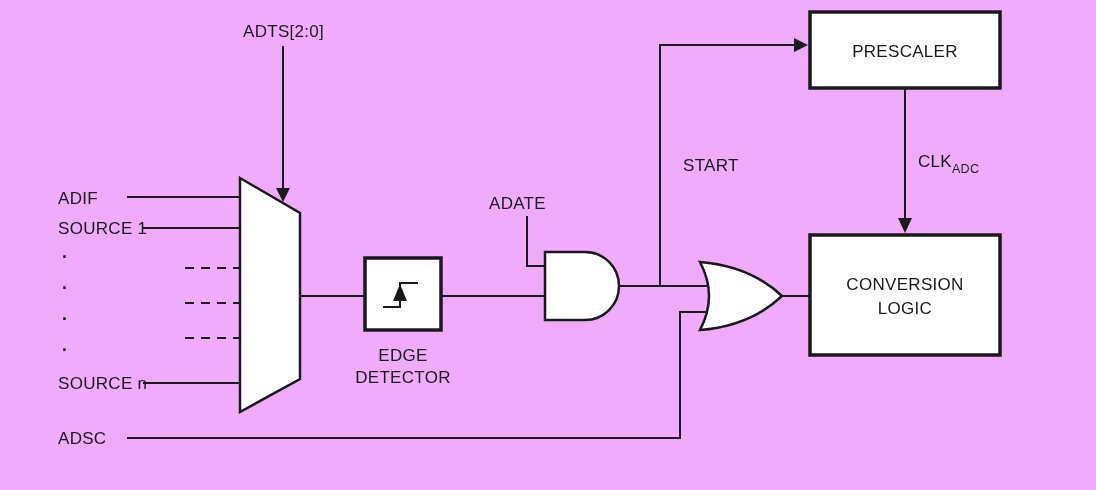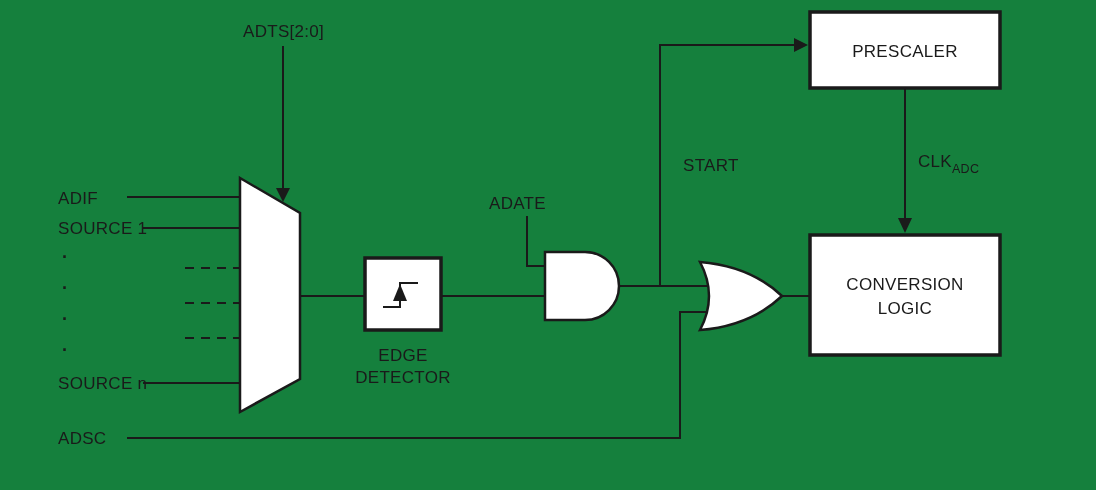--- a/index.html
+++ b/index.html
@@ -1,17 +1,17 @@
 <!DOCTYPE html>
 <html><head>
 <meta charset="utf-8">
 <style>
   html, body { margin: 0; padding: 0; background: #ffffff; }
   .stage {
-    width: 1096px; height: 490px; background: #15803d;
+    width: 1096px; height: 490px; background: #f0abfc;
     position: relative; overflow: hidden;
     font-family: "Liberation Sans", sans-serif;
   }
   svg { display: block; }
   .wire { stroke: #1a1a1a; stroke-width: 2; fill: none; }
   .wire.dashed { stroke-dasharray: 9 7; }
   .shape { fill: #ffffff; stroke: #1a1a1a; stroke-width: 2.5; }
   .box   { fill: #ffffff; stroke: #1a1a1a; stroke-width: 3.5; }
   .arrowhead { fill: #1a1a1a; stroke: none; }
   .symline { stroke: #1a1a1a; stroke-width: 2; fill: none; }

